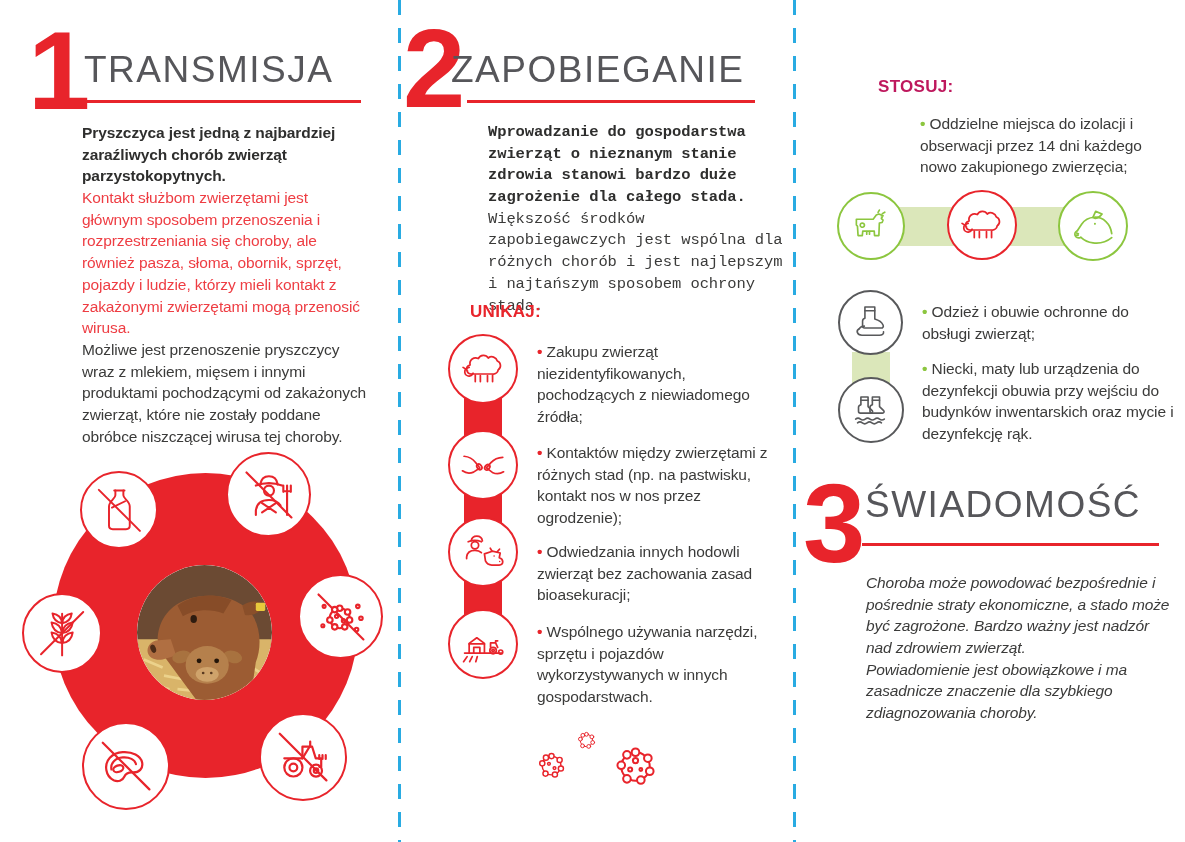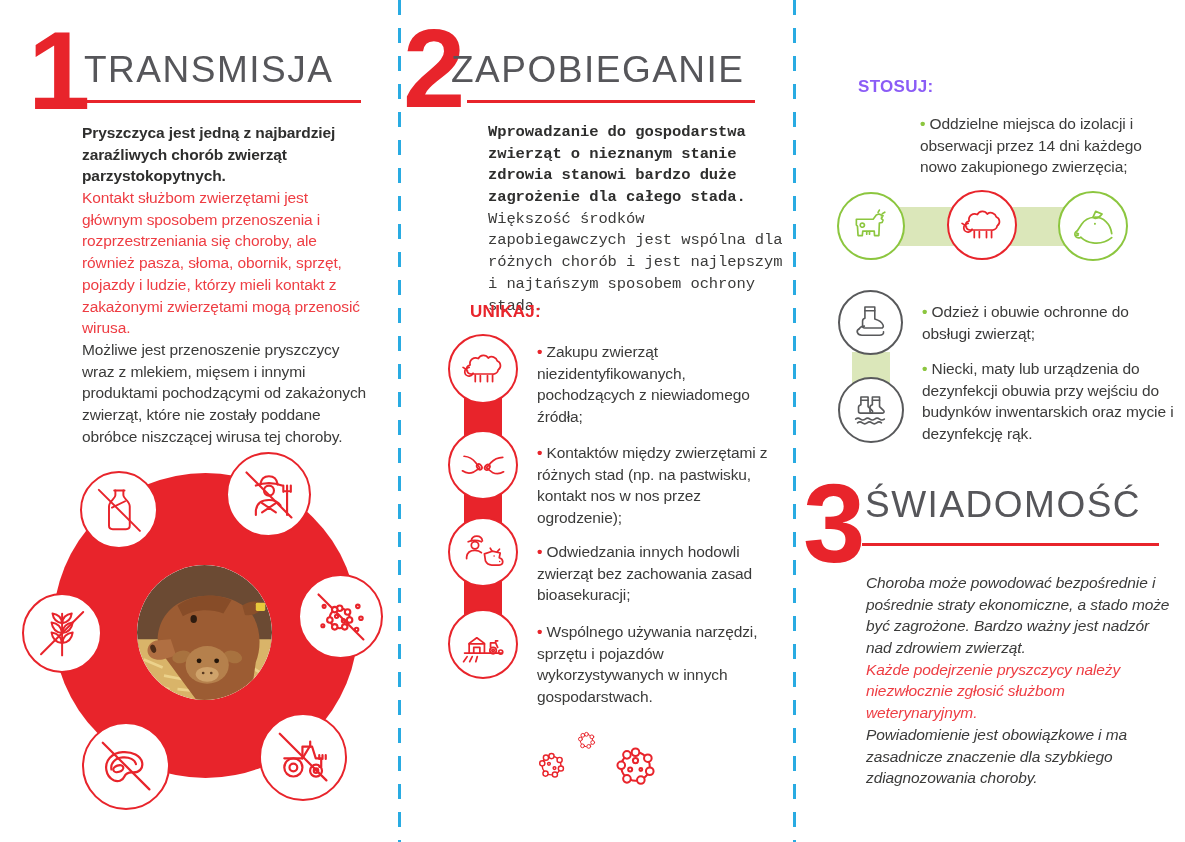--- a/index.html
+++ b/index.html
@@ -10,21 +10,21 @@
   }
   .abs{ position:absolute; }
   .num{ color:#e8242b; font-weight:700; font-size:112px; line-height:1; letter-spacing:-2px;}
   .sec-title{ color:#56565a; font-size:37px; line-height:1; letter-spacing:1.5px; font-weight:400; white-space:nowrap;}
   .rule{ background:#e8242b; height:3px; }
   .body{ font-size:15.5px; line-height:1.4; font-weight:500; color:#3b3b3a; letter-spacing:-0.1px;}
   .b{ font-weight:700; color:#2e2e2d; }
   .red-t{ color:#ee3d43; }
   .subhead{ font-size:17px; font-weight:700; letter-spacing:.3px; }
   .subhead.red{ color:#e8242b; }
-  .subhead.green{ color:#8b5cf6; }
+  .subhead.green{ color:#be185d;margin-left:20px; }
   .bullet{ font-weight:700; }
   .bullet.red{ color:#e8242b; }
   .bullet.green{ color:#8cc63f; }
   .circle{ border-radius:50%; background:#fff; display:flex; align-items:center; justify-content:center; }
   .red-border{ border:2.5px solid #e8242b; color:#e8242b; }
   .green-border{ border:2.2px solid #8cc63f; color:#8cc63f; }
   .gray-border{ border:2.2px solid #58595b; color:#58595b; }
   .circle svg{ width:74%; height:74%; display:block; }
   .big-red-circle{ border-radius:50%; background:#e8242b; }
   .band{ background:#e8242b; }
@@ -396,17 +396,16 @@
     <span class="bullet green">•</span>
     <span>Niecki, maty lub urządzenia do dezynfekcji obuwia przy wejściu do budynków inwentarskich oraz mycie i dezynfekcję rąk.</span>
   </div>
 
   <div class="abs num" style="left:803px; top:468px;">3</div>
   <div class="abs sec-title" style="left:865px; top:486px;">ŚWIADOMOŚĆ</div>
   <div class="abs rule" style="left:862px; top:543px; width:297px;"></div>
 
   <div class="abs body" style="left:866px; top:572px; width:305px;font-style:italic;">
     <div>Choroba może powodować bezpośrednie i pośrednie straty ekonomiczne, a stado może być zagrożone. Bardzo ważny jest nadzór nad zdrowiem zwierząt.</div>
-    <div class="red-t">Każde podejrzenie pryszczycy należy niezwłocznie zgłosić służbom weterynaryjnym.</div>
     <div>Powiadomienie jest obowiązkowe i ma zasadnicze znaczenie dla szybkiego zdiagnozowania choroby.</div>
   </div>
 
 </div>
 
 </body></html>

